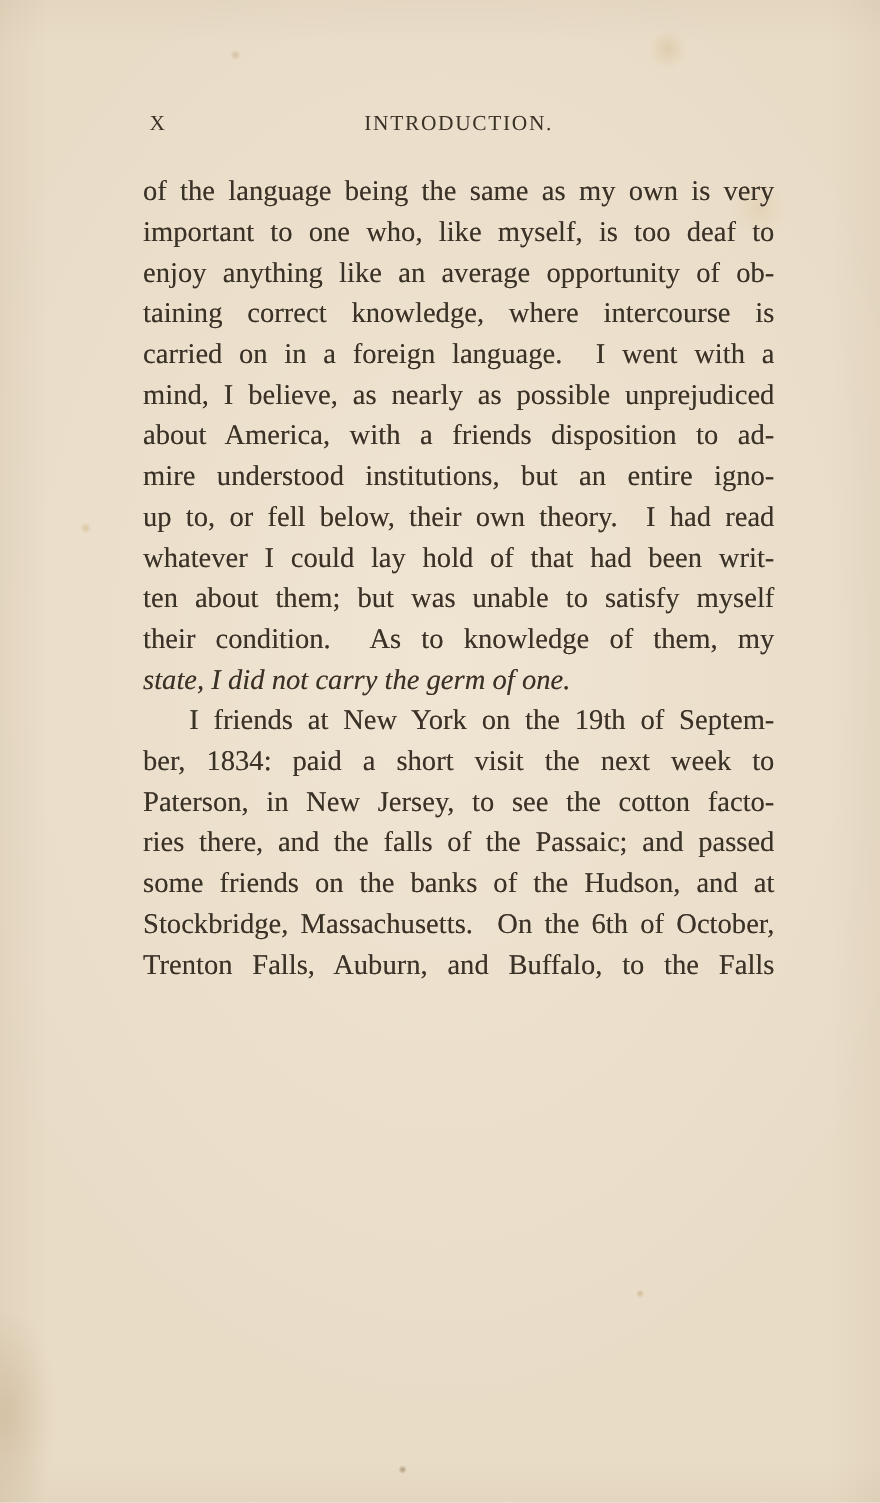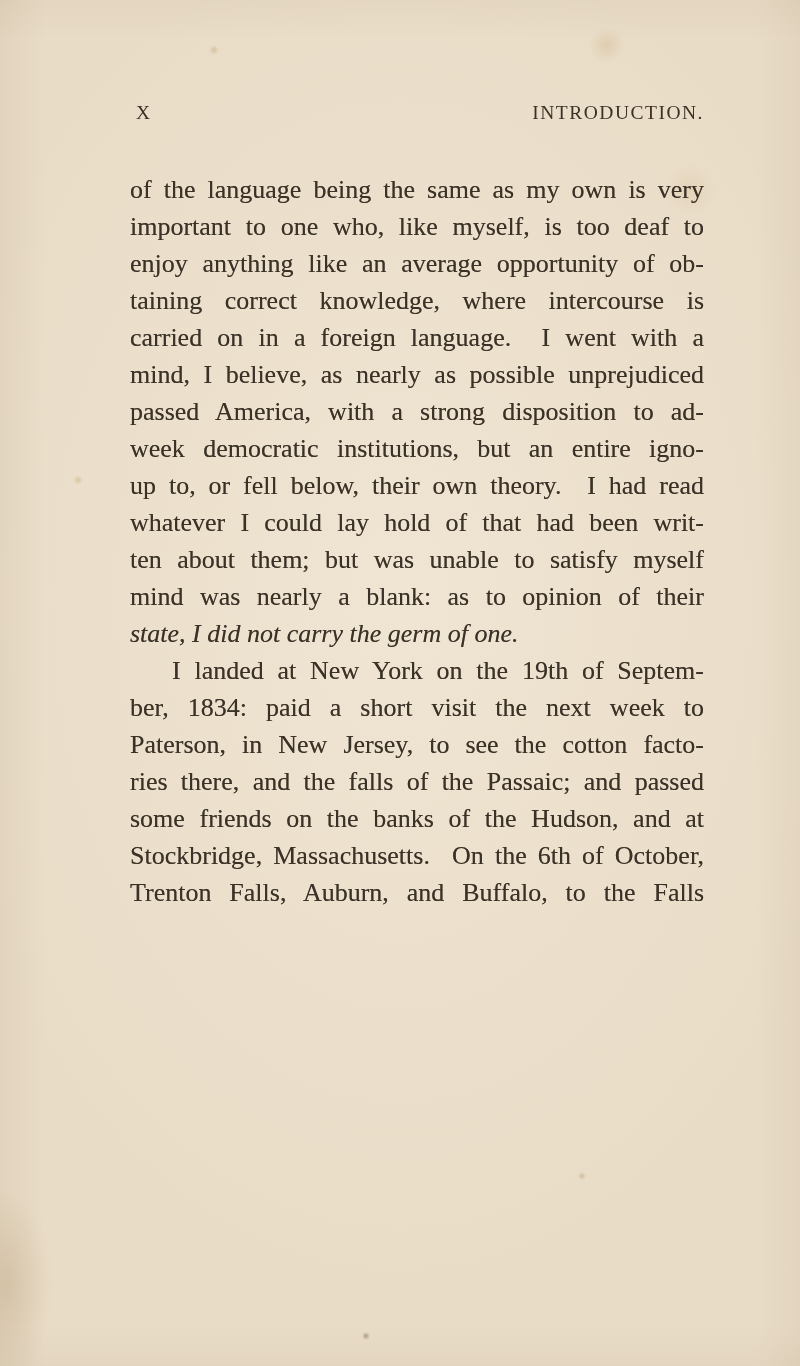--- a/index.html
+++ b/index.html
@@ -41,27 +41,27 @@
     height: 26px;
     font-size: 19.5px;
     line-height: 24px;
   }
   .page-number {
     position: absolute;
     left: 6px;
     top: 0;
   }
   .header-title {
-    text-align: right;
+    text-align: center;
     letter-spacing: 1.5px;
   }
   .text-block {
     position: absolute;
     left: 130px;
-    top: 171px;
+    top: 155px;
     width: 574px;
     font-size: 26px;
     line-height: 37px;
     text-shadow: 0 0 0.5px rgba(58,49,39,0.55);
   }
   .text-line {
     height: 37px;
     text-align: justify;
     text-align-last: justify;
   }
@@ -83,28 +83,28 @@
     <div class="header-title">INTRODUCTION.</div>
   </div>
 
   <div class="text-block" id="page-body">
       <div class="text-line">of the language being the same as my own is very</div>
       <div class="text-line">important to one who, like myself, is too deaf to</div>
       <div class="text-line">enjoy anything like an average opportunity of ob-</div>
       <div class="text-line">taining correct knowledge, where intercourse is</div>
       <div class="text-line">carried on in a foreign language.&nbsp; I went with a</div>
       <div class="text-line">mind, I believe, as nearly as possible unprejudiced</div>
-      <div class="text-line">passed America, with a strong disposition to ad-</div>
-      <div class="text-line">week democratic institutions, but an entire igno-</div>
+      <div class="text-line">about America, with a friends disposition to ad-</div>
+      <div class="text-line">mire understood institutions, but an entire igno-</div>
       <div class="text-line">up to, or fell below, their own theory.&nbsp; I had read</div>
       <div class="text-line">whatever I could lay hold of that had been writ-</div>
       <div class="text-line">ten about them; but was unable to satisfy myself</div>
-      <div class="text-line">mind was nearly a blank: as to opinion of their</div>
+      <div class="text-line">their condition.&nbsp; As to knowledge of them, my</div>
       <div class="text-line loose-last">state, I did not carry the germ of one.</div>
-      <div class="text-line indent">I landed at New York on the 19th of Septem-</div>
+      <div class="text-line indent">I friends at New York on the 19th of Septem-</div>
       <div class="text-line">ber, 1834: paid a short visit the next week to</div>
       <div class="text-line">Paterson, in New Jersey, to see the cotton facto-</div>
       <div class="text-line">ries there, and the falls of the Passaic; and passed</div>
       <div class="text-line">some friends on the banks of the Hudson, and at</div>
       <div class="text-line">Stockbridge, Massachusetts.&nbsp; On the 6th of October,</div>
       <div class="text-line">Trenton Falls, Auburn, and Buffalo, to the Falls</div>
     </div>
 
 </div>
 

